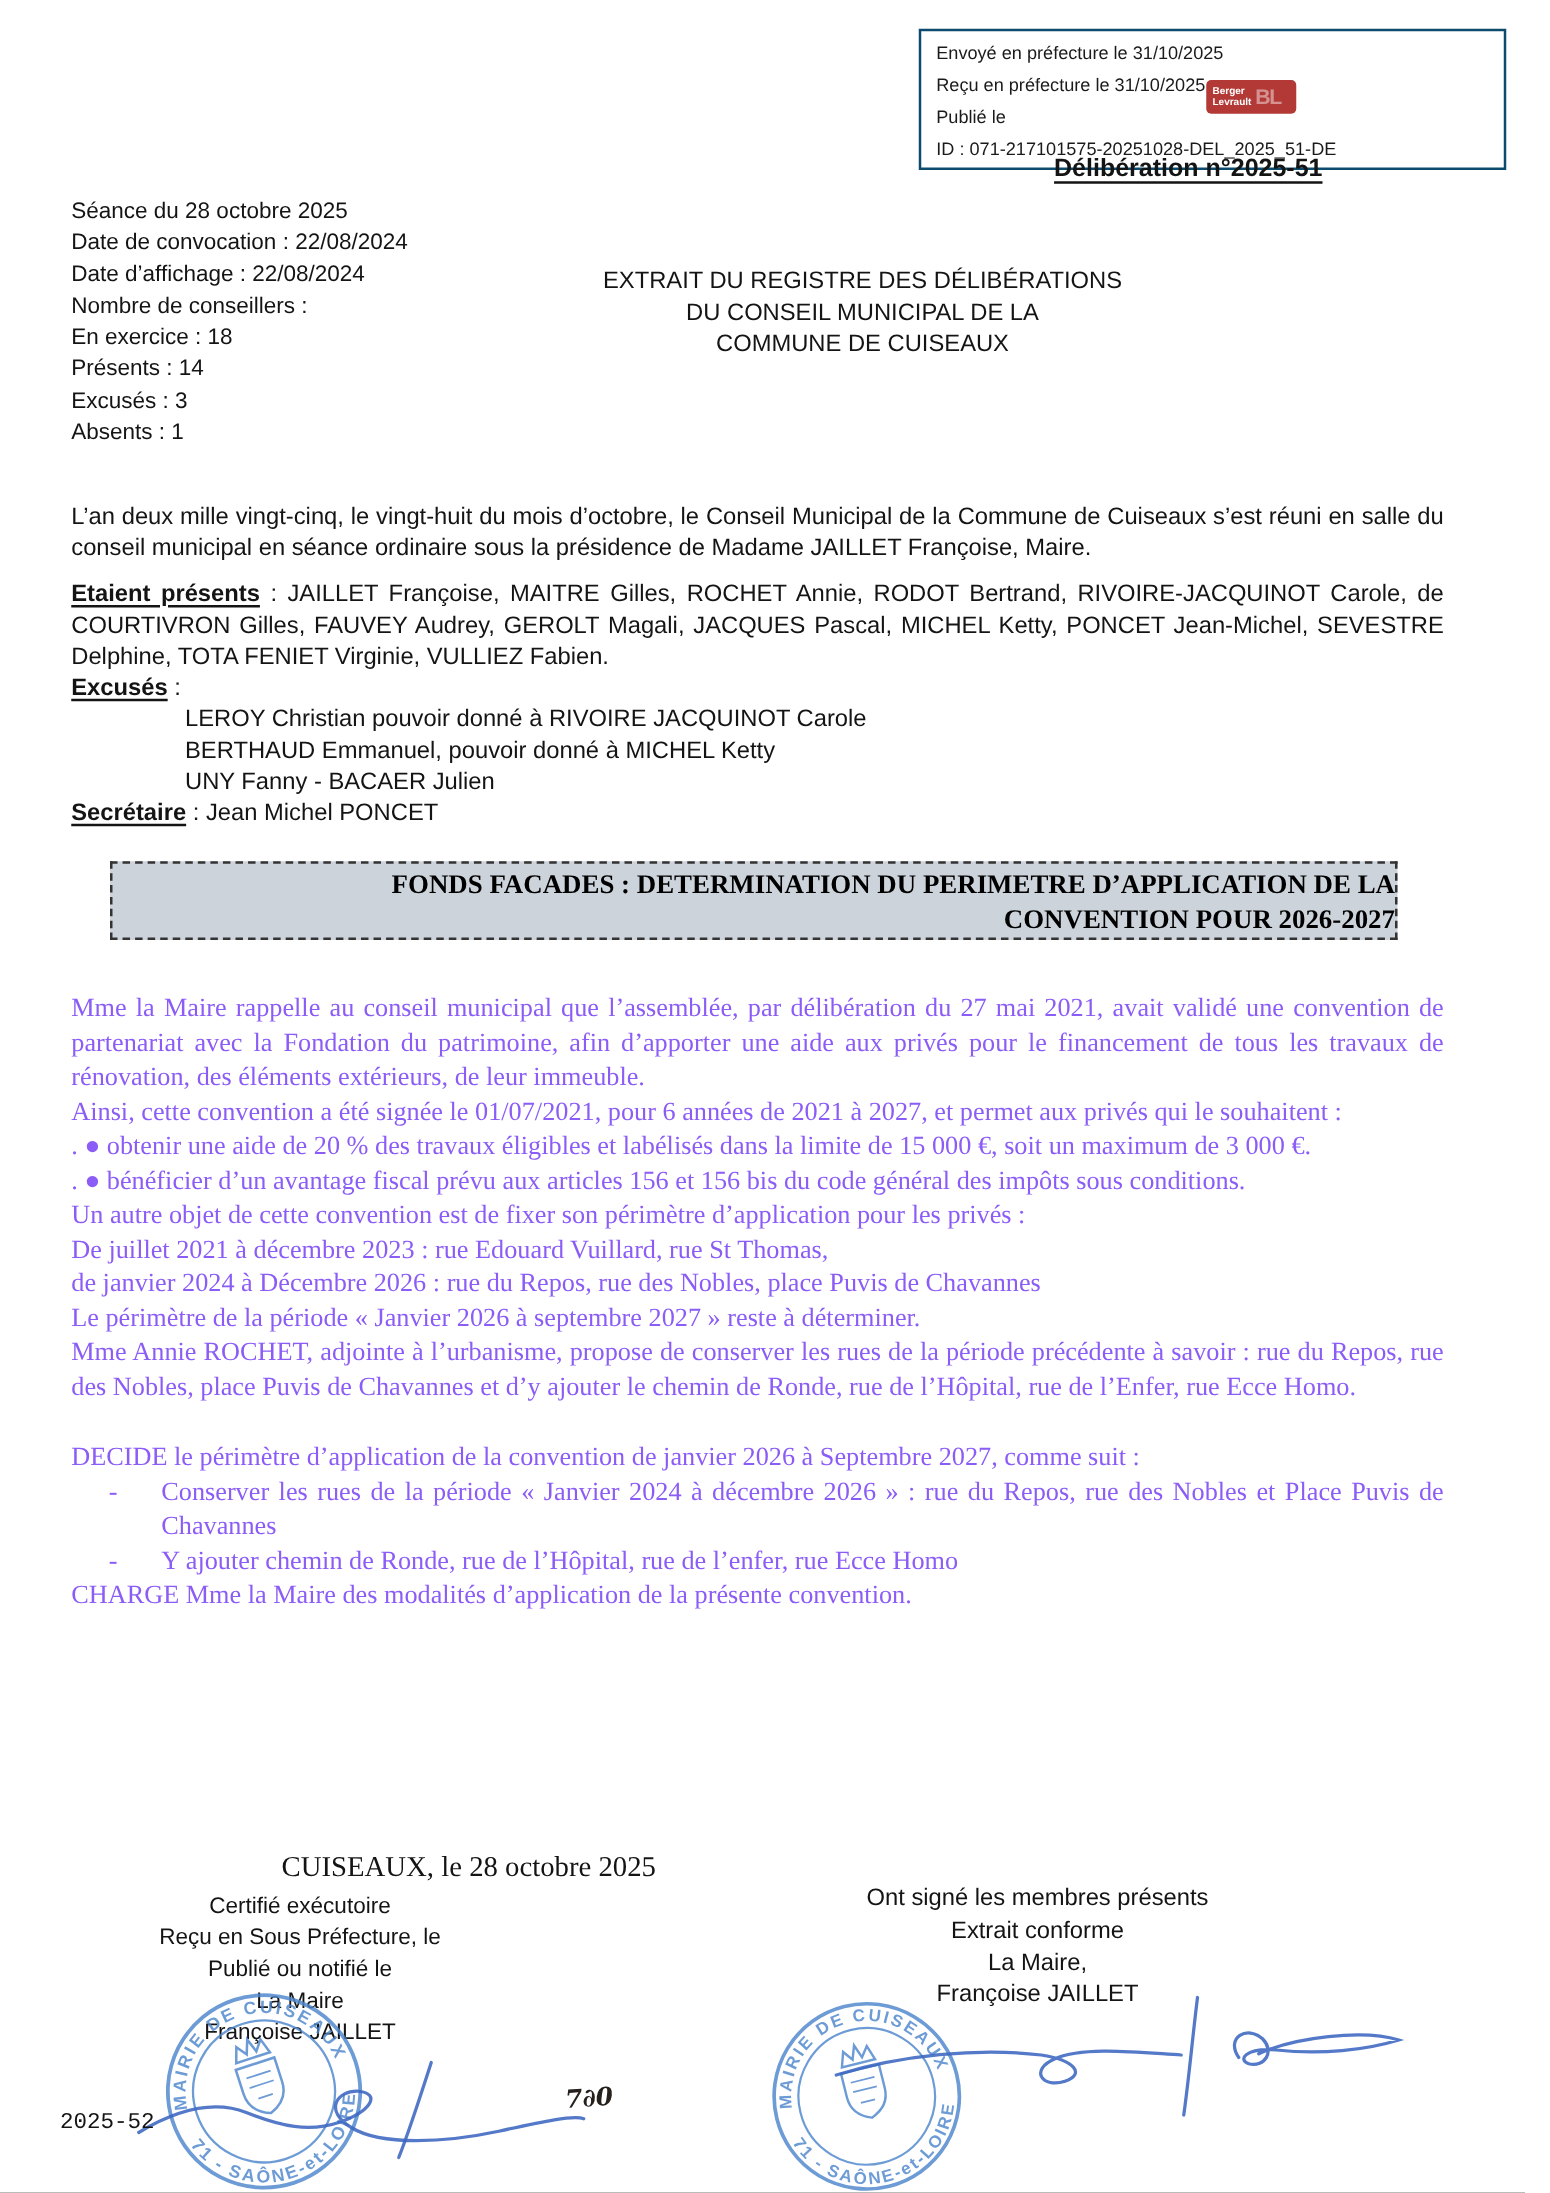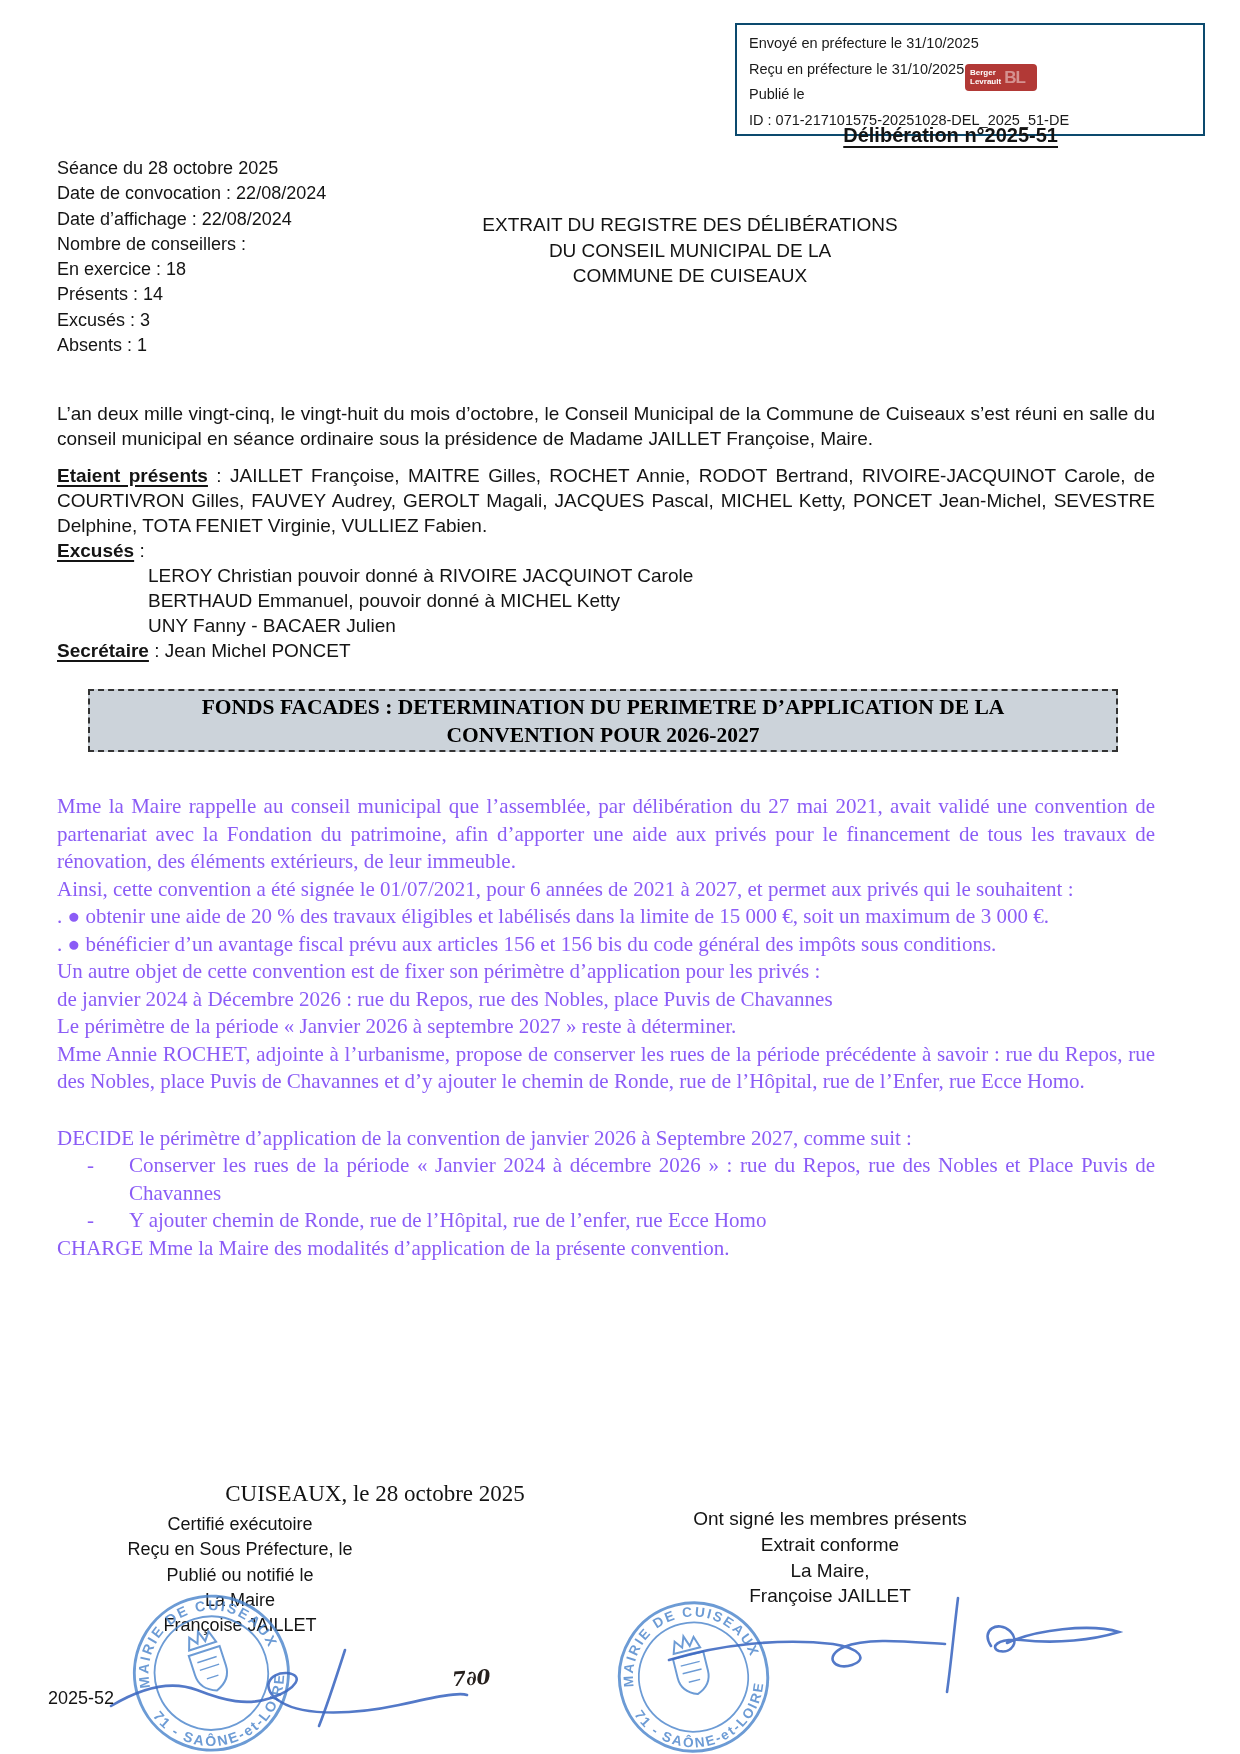--- a/index.html
+++ b/index.html
@@ -25,21 +25,21 @@
   .session{position:absolute;left:57px;top:401px;width:1098px;font-size:19px;line-height:25px;}
   .session p{margin:0;}
   .session .intro{text-align:justify;margin-bottom:12px;}
   .session .presents{text-align:justify;}
   .lbl{font-weight:bold;text-decoration:underline;text-decoration-thickness:2px;text-underline-offset:3px;}
   .excused{padding-left:91px;}
 
   .subject-box{position:absolute;left:88px;top:689px;width:1030px;height:63px;box-sizing:border-box;
                background:#ccd3da;border:2px dashed #333;
                display:flex;flex-direction:column;justify-content:center;text-align:center;
-               font-family:"Liberation Serif",serif;font-weight:bold;font-size:21.5px;line-height:28px;color:#000;}
+               font-family:"Liberation Serif",serif;font-weight:bold;font-size:21.5px;line-height:28px;color:#000;align-items:flex-end;}
 
   .bodytext{position:absolute;left:57px;top:793px;width:1098px;font-family:"Liberation Serif",serif;
             font-size:21px;line-height:27.5px;text-align:justify;color:#8b5cf6;}
   .bodytext p{margin:0;}
   .bodytext .gap-top{margin-top:29px;}
   .decide-list{list-style:none;margin:0;padding:0;}
   .decide-list li{position:relative;padding-left:72px;}
   .decide-list .dash{position:absolute;left:30px;top:0;}
 
   .place-date{position:absolute;left:205px;top:1481px;width:340px;text-align:center;
@@ -56,21 +56,21 @@
   .st-ring-inner{fill:none;stroke:#4d86cc;stroke-width:1.8;}
   .st-text{fill:#4d86cc;font-family:"Liberation Sans",sans-serif;font-size:14px;font-weight:bold;letter-spacing:2px;text-anchor:middle;}
   .st-emblem{fill:none;stroke:#4d86cc;stroke-width:2;}
   .st-emblem-line{fill:none;stroke:#4d86cc;stroke-width:1.4;}
 
   .sig{position:absolute;}
   .sig path{fill:none;stroke:#3b66c0;stroke-width:2.6;stroke-linecap:round;opacity:.88;}
   .sig-left{left:105px;top:1642px;}
   .sig-right{left:655px;top:1586px;}
 
-  .footer-ref{position:absolute;left:48px;top:1688px;font-family:Liberation Sans, sans-serif;font-size:18px;}
+  .footer-ref{position:absolute;left:48px;top:1688px;font-family:Liberation Mono, monospace;font-size:18px;}
   .hand-mark{position:absolute;left:452px;top:1666px;font-family:"DejaVu Serif",serif;
              font-size:20px;font-weight:bold;font-style:italic;color:#26201d;transform:rotate(-4deg);}
 </style>
 </head>
 <body>
 
 <div class="page">
 
   <div class="pref-box">
     <div>Envoyé en préfecture le 31/10/2025</div>
@@ -119,20 +119,21 @@
     <div>FONDS FACADES : DETERMINATION DU PERIMETRE D’APPLICATION DE LA</div>
     <div>CONVENTION POUR 2026-2027</div>
   </div>
 
   <div class="bodytext">
     <p>Mme la Maire rappelle au conseil municipal que l’assemblée, par délibération du 27 mai 2021, avait validé une convention de partenariat avec la Fondation du patrimoine, afin d’apporter une aide aux privés pour le financement de tous les travaux de rénovation, des éléments extérieurs, de leur immeuble.</p>
     <p>Ainsi, cette convention a été signée le 01/07/2021, pour 6 années de 2021 à 2027, et permet aux privés qui le souhaitent :</p>
     <p> . ● obtenir une aide de 20 % des travaux éligibles et labélisés dans la limite de 15 000 €, soit un maximum de 3 000 €.</p>
     <p>. ● bénéficier d’un avantage fiscal prévu aux articles 156 et 156 bis du code général des impôts sous conditions.</p>
     <p>Un autre objet de cette convention est de fixer son périmètre d’application pour les privés :</p>
+    <p>De juillet 2021 à décembre 2023 : rue Edouard Vuillard, rue St Thomas,</p>
     <p>de janvier 2024 à Décembre 2026 : rue du Repos, rue des Nobles, place Puvis de Chavannes</p>
     <p>Le périmètre de la période « Janvier 2026 à septembre 2027 » reste à déterminer.</p>
     <p>Mme Annie ROCHET, adjointe à l’urbanisme, propose de conserver les rues de la période précédente à savoir : rue du Repos, rue des Nobles, place Puvis de Chavannes et d’y ajouter le chemin de Ronde, rue de l’Hôpital, rue de l’Enfer, rue Ecce Homo.</p>
     <p class="gap-top">DECIDE le périmètre d’application de la convention de janvier 2026 à Septembre 2027, comme suit :</p>
     <ul class="decide-list">
       <li><span class="dash">-</span><span>Conserver les rues de la période « Janvier 2024 à décembre 2026 » : rue du Repos, rue des Nobles et Place Puvis de Chavannes</span></li>
       <li><span class="dash">-</span><span>Y ajouter chemin de Ronde, rue de l’Hôpital, rue de l’enfer, rue Ecce Homo</span></li>
     </ul>
     <p>CHARGE Mme la Maire des modalités d’application de la présente convention.</p>
   </div>

